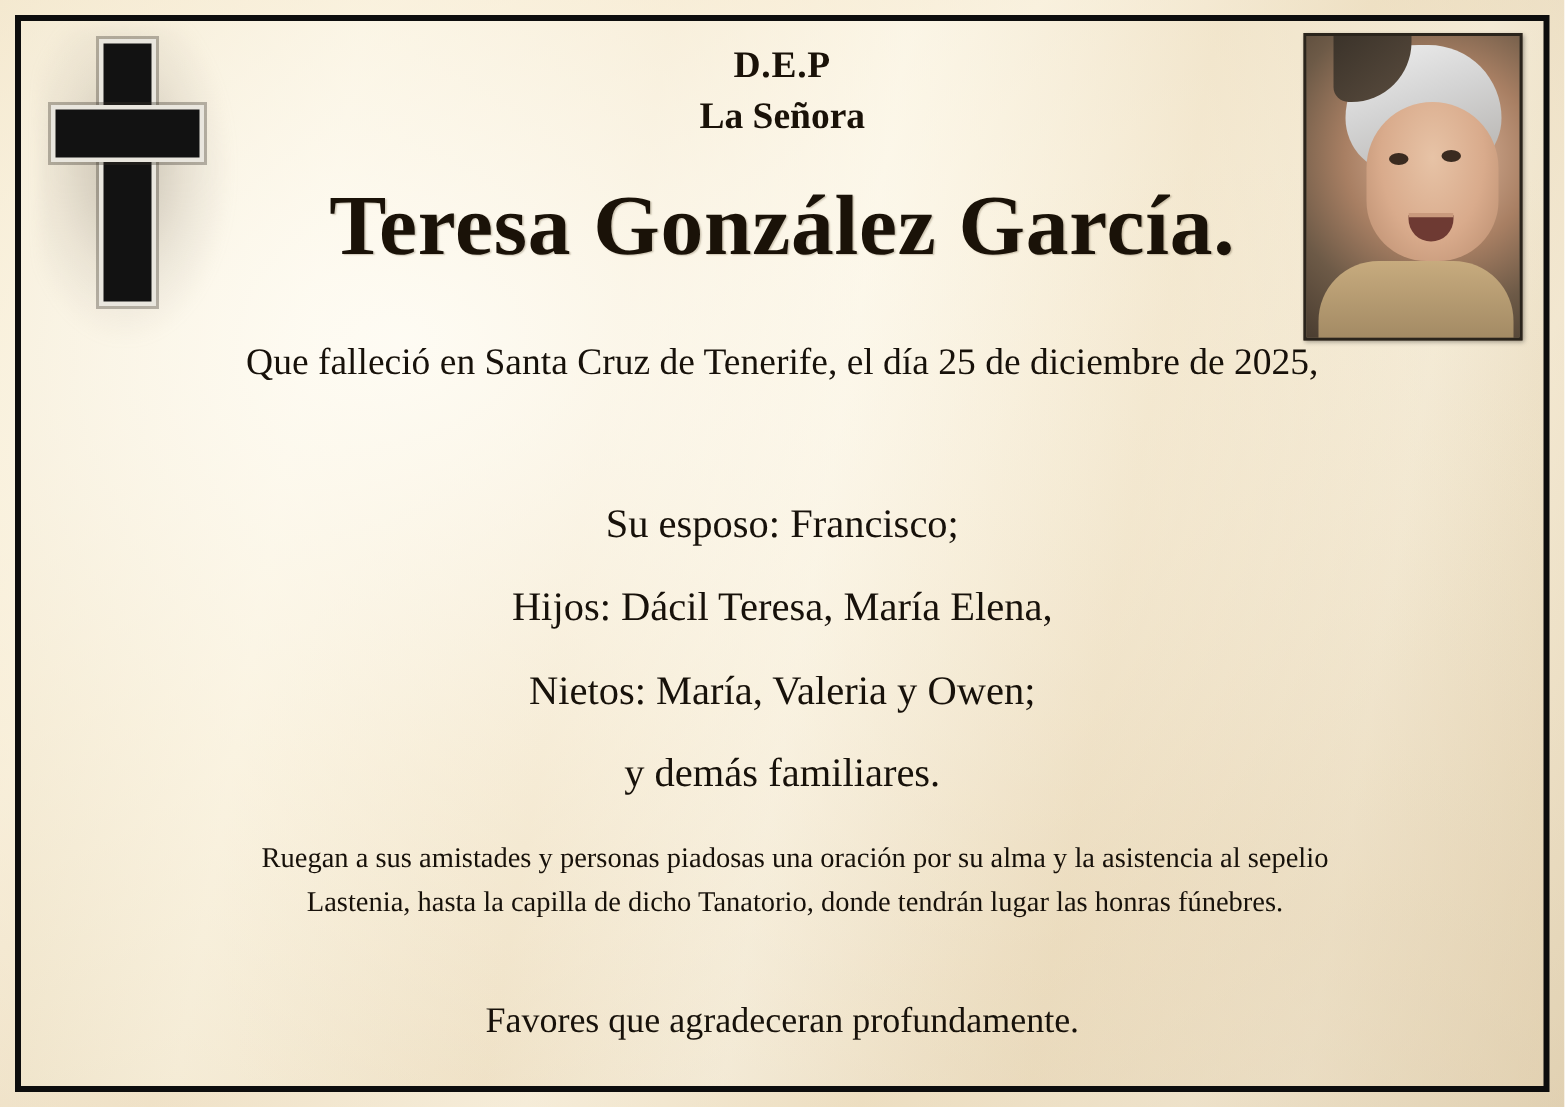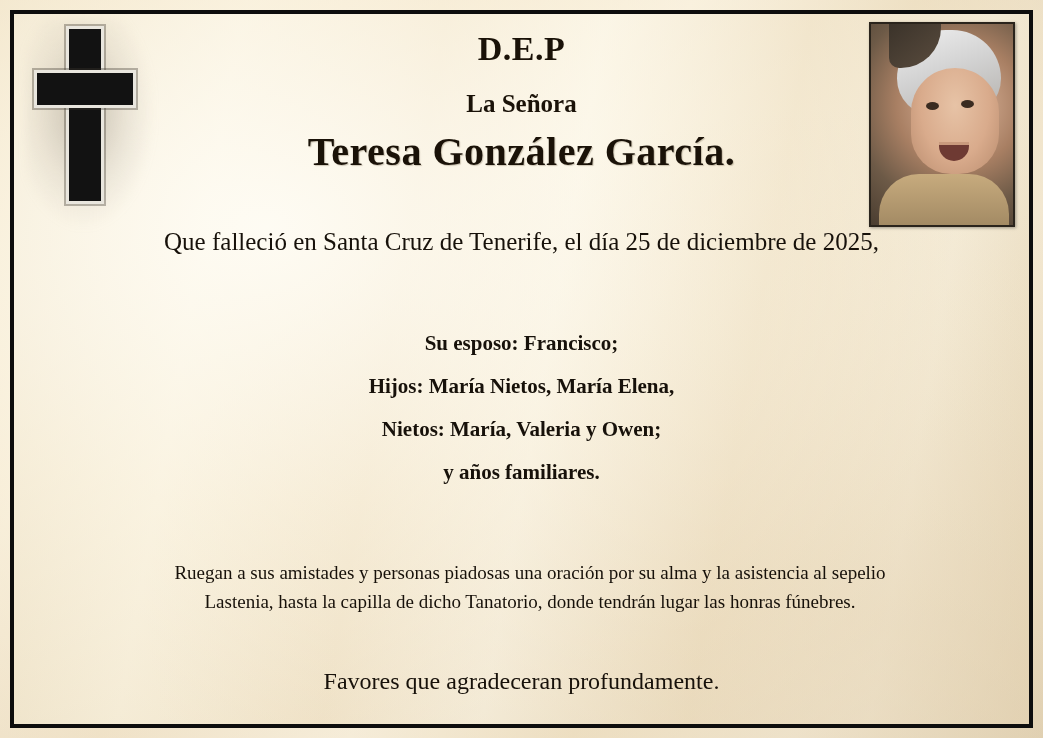--- a/index.html
+++ b/index.html
@@ -153,32 +153,32 @@
   
   .content {
     position: absolute;
     left: 170px;
     right: 170px;
     top: 30px;
     text-align: center;
     color: #1a1208;
   }
   .dep {
-    font-size: 34px;
+    font-size: 25px;
     font-weight: bold;
     letter-spacing: 0.5px;
-    margin-bottom: 22px;
+    margin-bottom: 6px;
   }
   .senora {
     font-size: 25px;
     font-weight: bold;
-    margin-bottom: 10px;
+    margin-bottom: 26px;
   }
   .name {
-    font-size: 40px;
+    font-size: 57px;
     font-weight: bold;
     letter-spacing: 0.5px;
     text-shadow: 1px 1px 1px rgba(120,105,80,0.35);
     margin-bottom: 4px;
   }
 
   .block-died {
     position: absolute;
     left: 60px;
     right: 60px;
@@ -193,22 +193,22 @@
 
   .block-family {
     position: absolute;
     left: 60px;
     right: 60px;
     top: 322px;
     text-align: center;
     color: #17110a;
   }
   .fam-line {
-    font-size: 21px;
-    font-weight: bold;
+    font-size: 27px;
+    font-weight: normal;
     line-height: 2.05;
   }
 
   .block-funeral {
     position: absolute;
     left: 72px;
     right: 55px;
     top: 558px;
     text-align: center;
     color: #17110a;
@@ -258,23 +258,23 @@
     <div class="senora">La Señora</div>
     <div class="name">Teresa González García.</div>
   </div>
 
   <div class="block-died">
     <div class="died-line">Que falleció en Santa Cruz de Tenerife, el día 25 de diciembre de 2025,</div>
   </div>
 
   <div class="block-family">
     <div class="fam-line">Su esposo: Francisco;</div>
-    <div class="fam-line">Hijos: María Nietos, María Elena,</div>
+    <div class="fam-line">Hijos: Dácil Teresa, María Elena,</div>
     <div class="fam-line">Nietos: María, Valeria y Owen;</div>
-    <div class="fam-line">y años familiares.</div>
+    <div class="fam-line">y demás familiares.</div>
   </div>
 
   <div class="block-funeral">
     <div class="fun-line">Ruegan a sus amistades y personas piadosas una oración por su alma y la asistencia al sepelio</div>
     <div class="fun-line">Lastenia, hasta la capilla de dicho Tanatorio, donde tendrán lugar las honras fúnebres.</div>
   </div>
 
   <div class="block-thanks">Favores que agradeceran profundamente.</div>
 </div>
 

